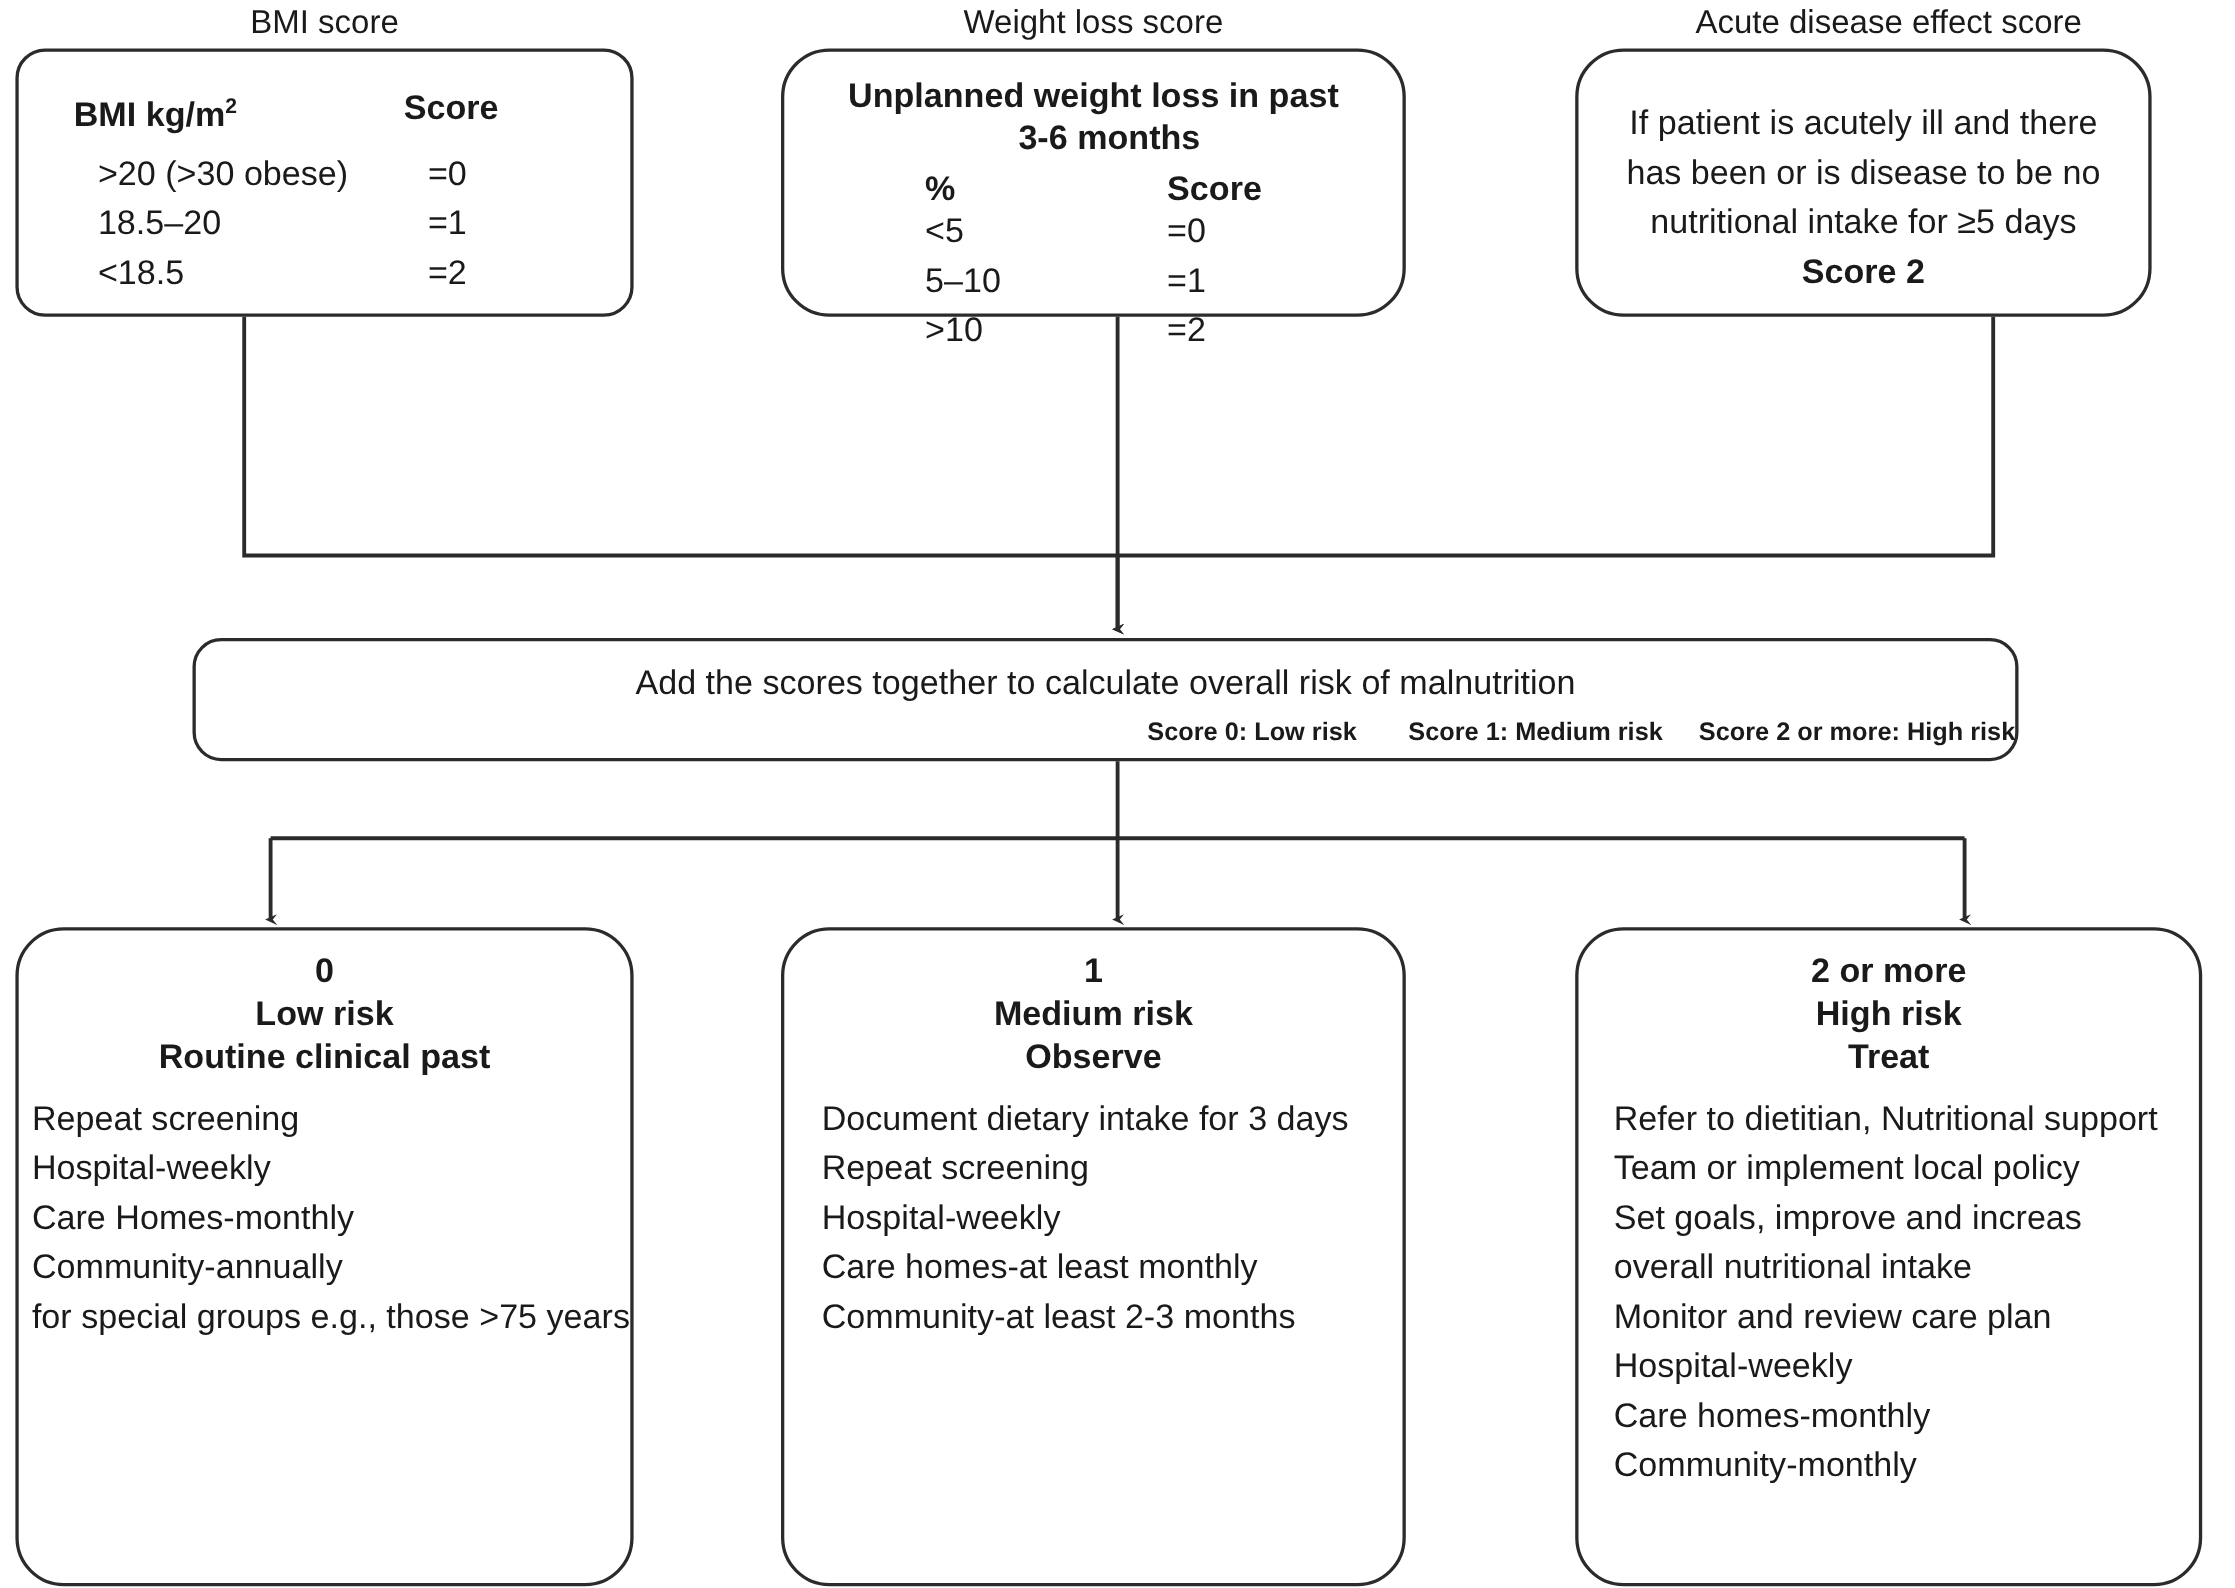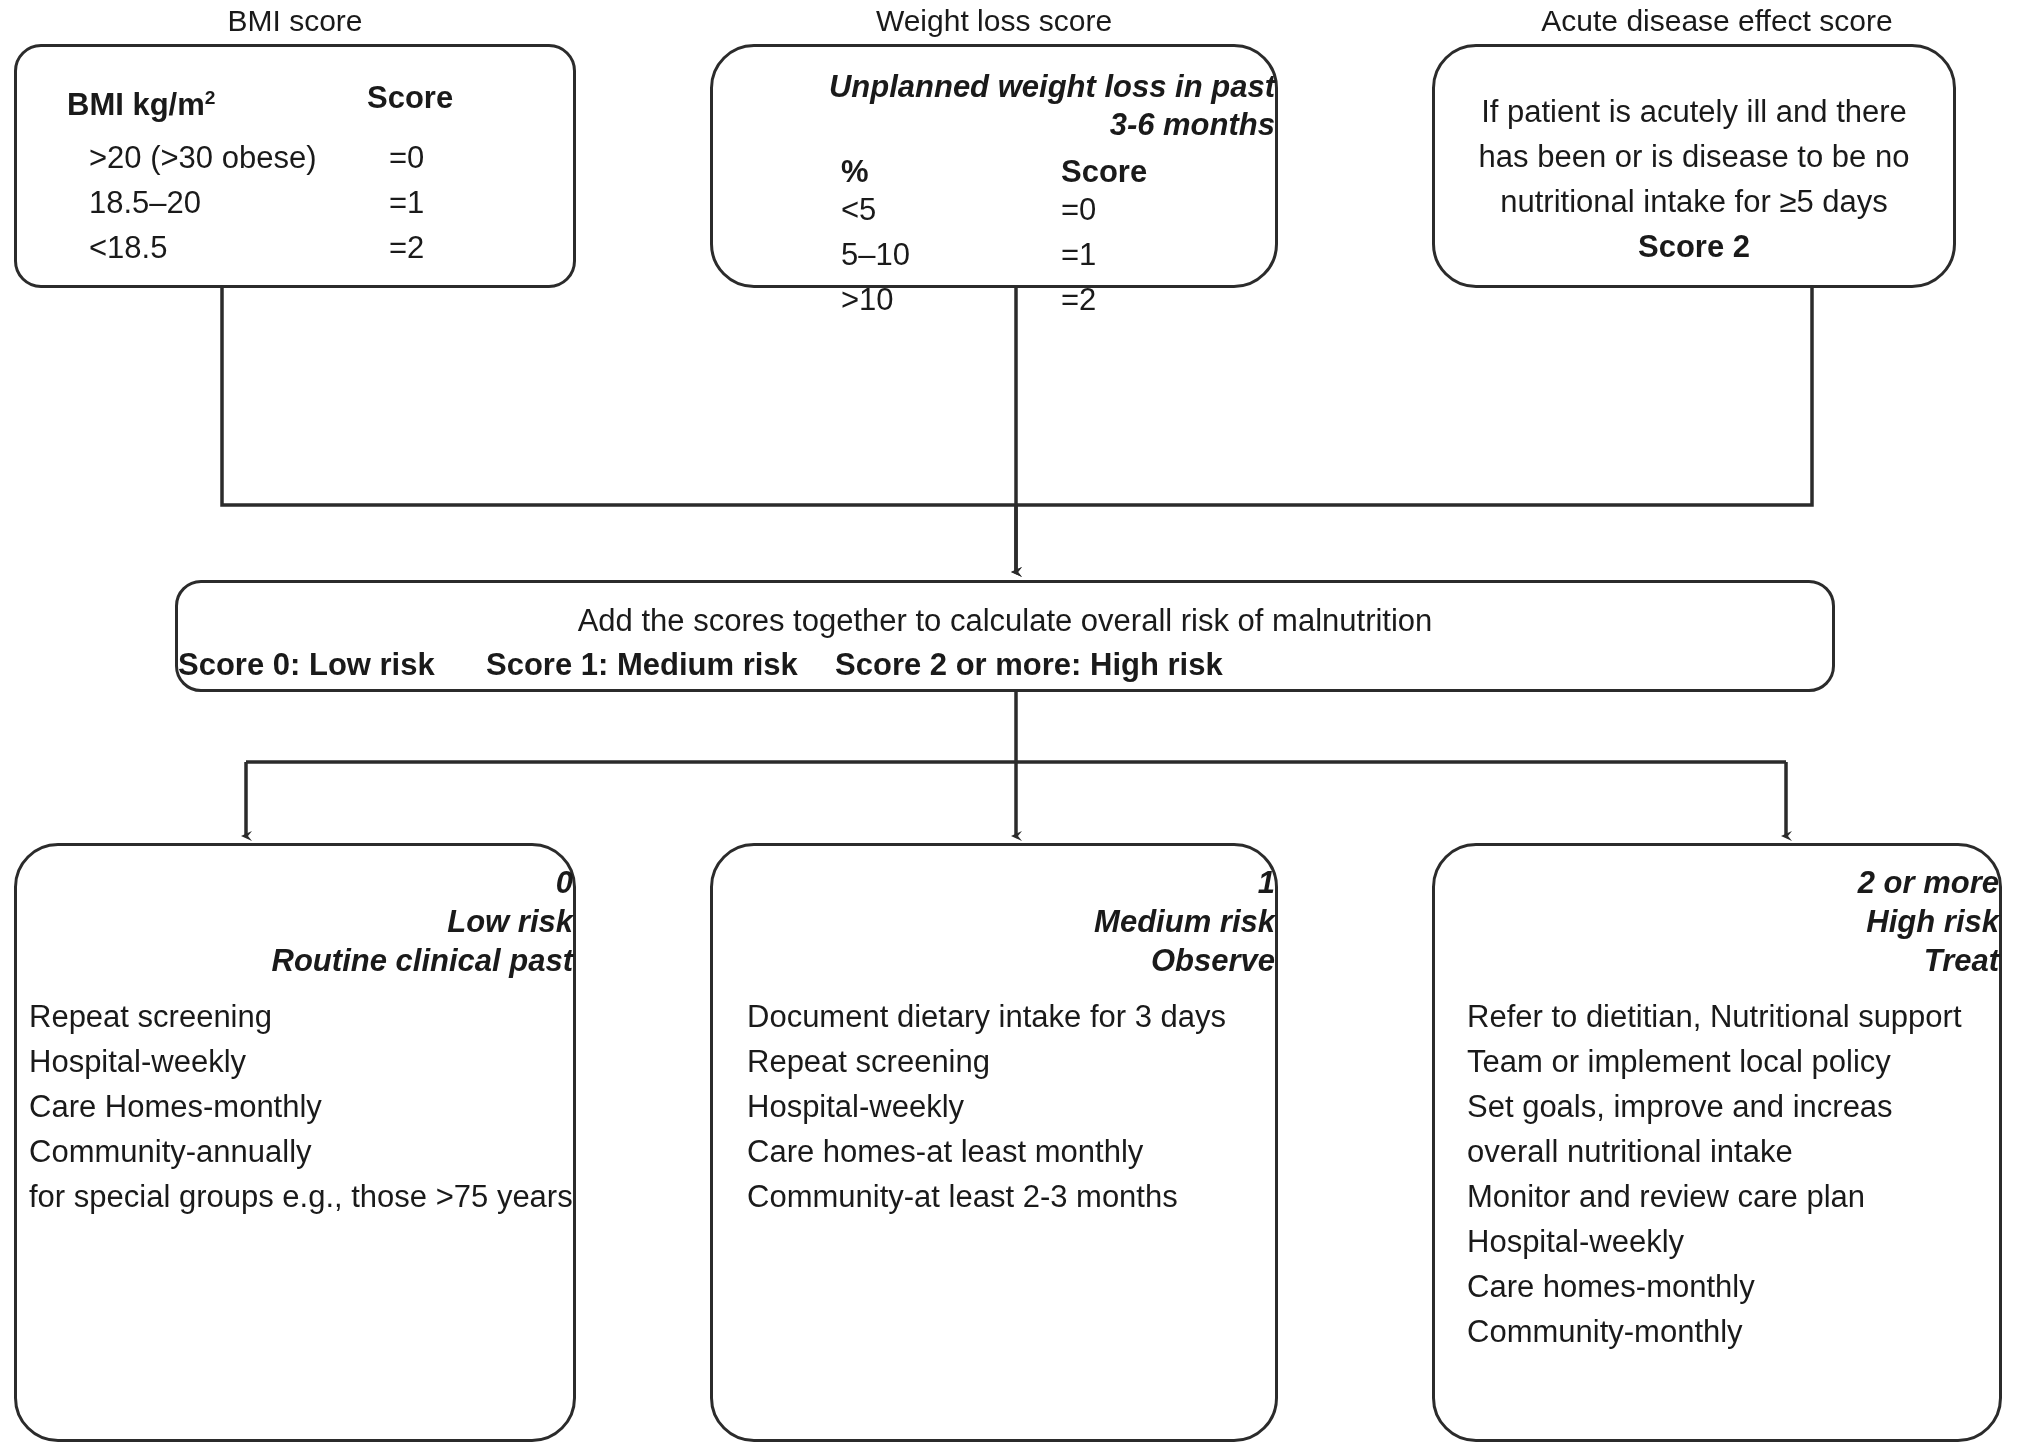--- a/index.html
+++ b/index.html
@@ -56,25 +56,24 @@
     white-space: nowrap;
   }
   .trow .c1 { width: 300px; }
   .trow .c2 { width: 140px; }
   .trow.head { font-weight: bold; }
   .bold { font-weight: bold; }
   .ttl {
     position: absolute;
     left: 0;
     right: 0;
-    text-align: right;
+    text-align: center;
     font-weight: bold;
     font-size: 31px;
     line-height: 40px;
-    font-style: italic;
   }
   .para {
     position: absolute;
     text-align: center;
     font-size: 31px;
     line-height: 45px;
   }
   .bullets {
     position: absolute;
     font-size: 31px;
@@ -85,22 +84,22 @@
   .barline1 {
     position: absolute;
     left: 0; right: 0;
     text-align: center;
     font-size: 31px;
     line-height: 40px;
   }
   .barline2 {
     position: absolute;
     left: 0; right: 0;
-    text-align: left;
-    font-size: 31px;
+    text-align: right;
+    font-size: 23px;
     line-height: 40px;
     font-weight: bold;
   }
   .barline2 span { display: inline-block; }
   .gapA { width: 34px; }
   .gapB { width: 20px; }
   sup { font-size: 0.62em; vertical-align: super; }
 </style>
 </head>
 <body>

